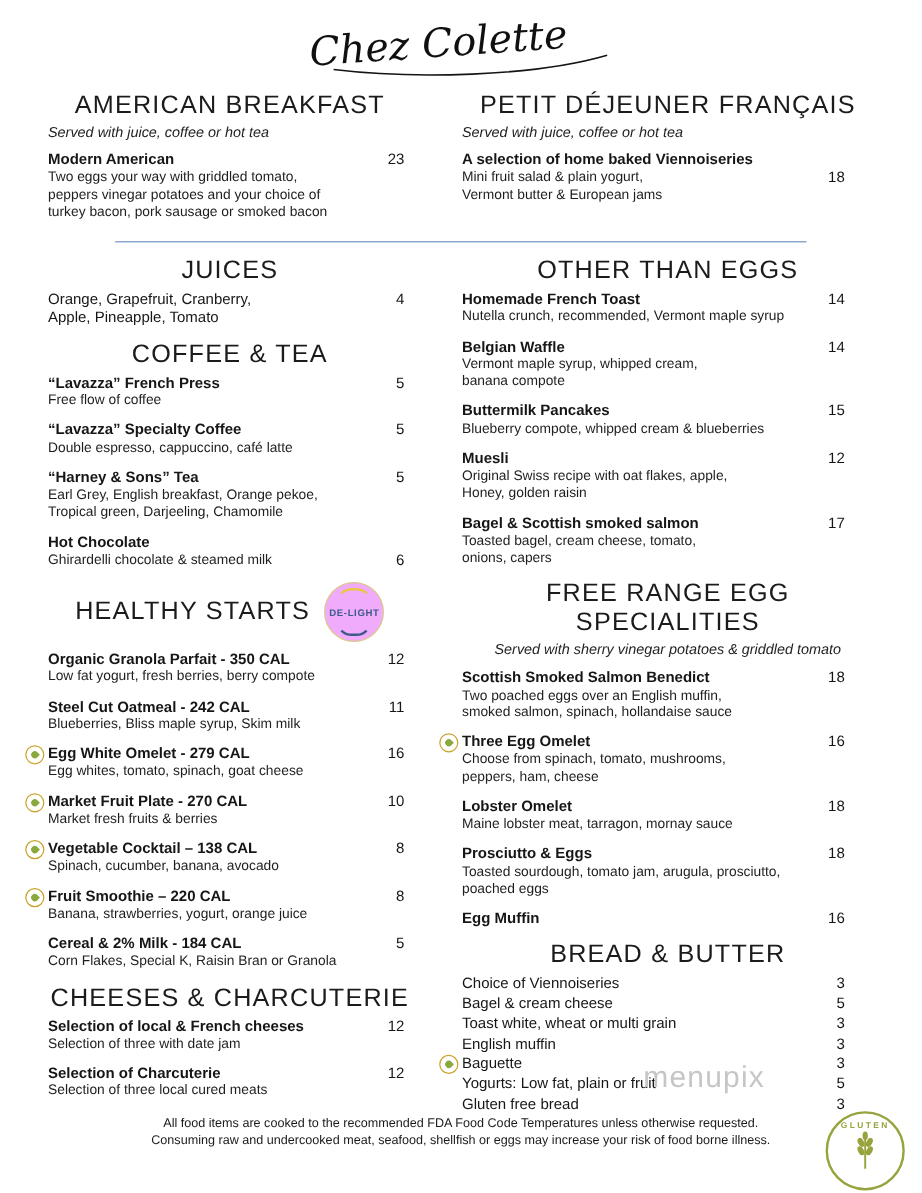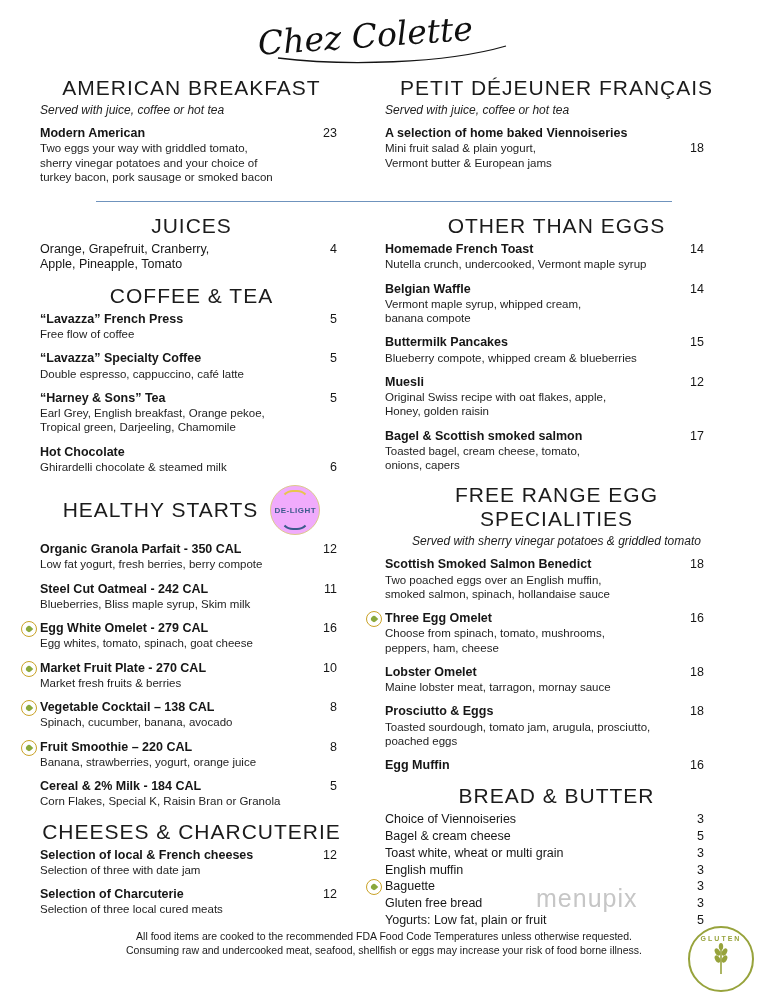--- a/index.html
+++ b/index.html
@@ -67,21 +67,21 @@
         <p class="sec-subtitle">Served with juice, coffee or hot tea</p>
         <div>
             <div class="item">
 
     <div class="item-line">
       <span class="item-name">Modern American</span>
       <span class="item-price">23</span>
     </div>
     <div class="desc-row">
       <div class="item-desc">Two eggs your way with griddled tomato,
-sherry vinegar potatoes and your choice of
+peppers vinegar potatoes and your choice of
 turkey bacon, pork sausage or smoked bacon</div>
 
     </div>
   </div>
           </div>
       </section>
     </div>
     <div class="col-right">
       <section class="menu-section">
         <h2 class="sec-title">PETIT DÉJEUNER FRANÇAIS</h2>
@@ -301,21 +301,21 @@
       <section class="menu-section">
         <h2 class="sec-title">OTHER THAN EGGS</h2>
         <div>
             <div class="item">
 
     <div class="item-line">
       <span class="item-name">Homemade French Toast</span>
       <span class="item-price">14</span>
     </div>
     <div class="desc-row">
-      <div class="item-desc">Nutella crunch, undercooked, Vermont maple syrup</div>
+      <div class="item-desc">Nutella crunch, recommended, Vermont maple syrup</div>
 
     </div>
   </div>
             <div class="item">
 
     <div class="item-line">
       <span class="item-name">Belgian Waffle</span>
       <span class="item-price">14</span>
     </div>
     <div class="desc-row">
@@ -462,30 +462,30 @@
     <span class="mini-badge"></span>
     <div class="item-line">
       <span class="item-name">Baguette</span>
       <span class="item-price">3</span>
     </div>
 
   </div>
             <div class="item">
 
     <div class="item-line">
+      <span class="item-name">Yogurts: Low fat, plain or fruit</span>
+      <span class="item-price">5</span>
+    </div>
+
+  </div>
+            <div class="item">
+
+    <div class="item-line">
       <span class="item-name">Gluten free bread</span>
       <span class="item-price">3</span>
-    </div>
-
-  </div>
-            <div class="item">
-
-    <div class="item-line">
-      <span class="item-name">Yogurts: Low fat, plain or fruit</span>
-      <span class="item-price">5</span>
     </div>
 
   </div>
           </div>
       </section>
 
     </div>
   </div>
 
   <div class="watermark">menupix</div>

